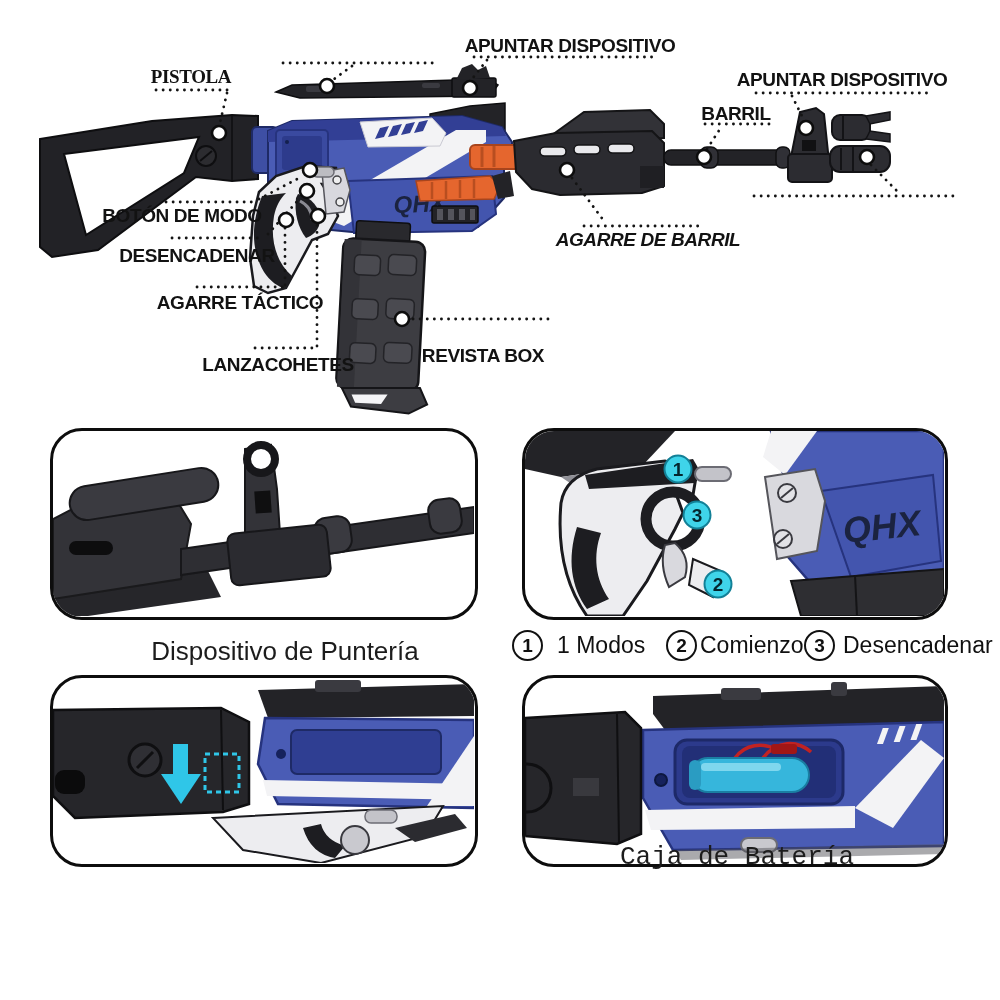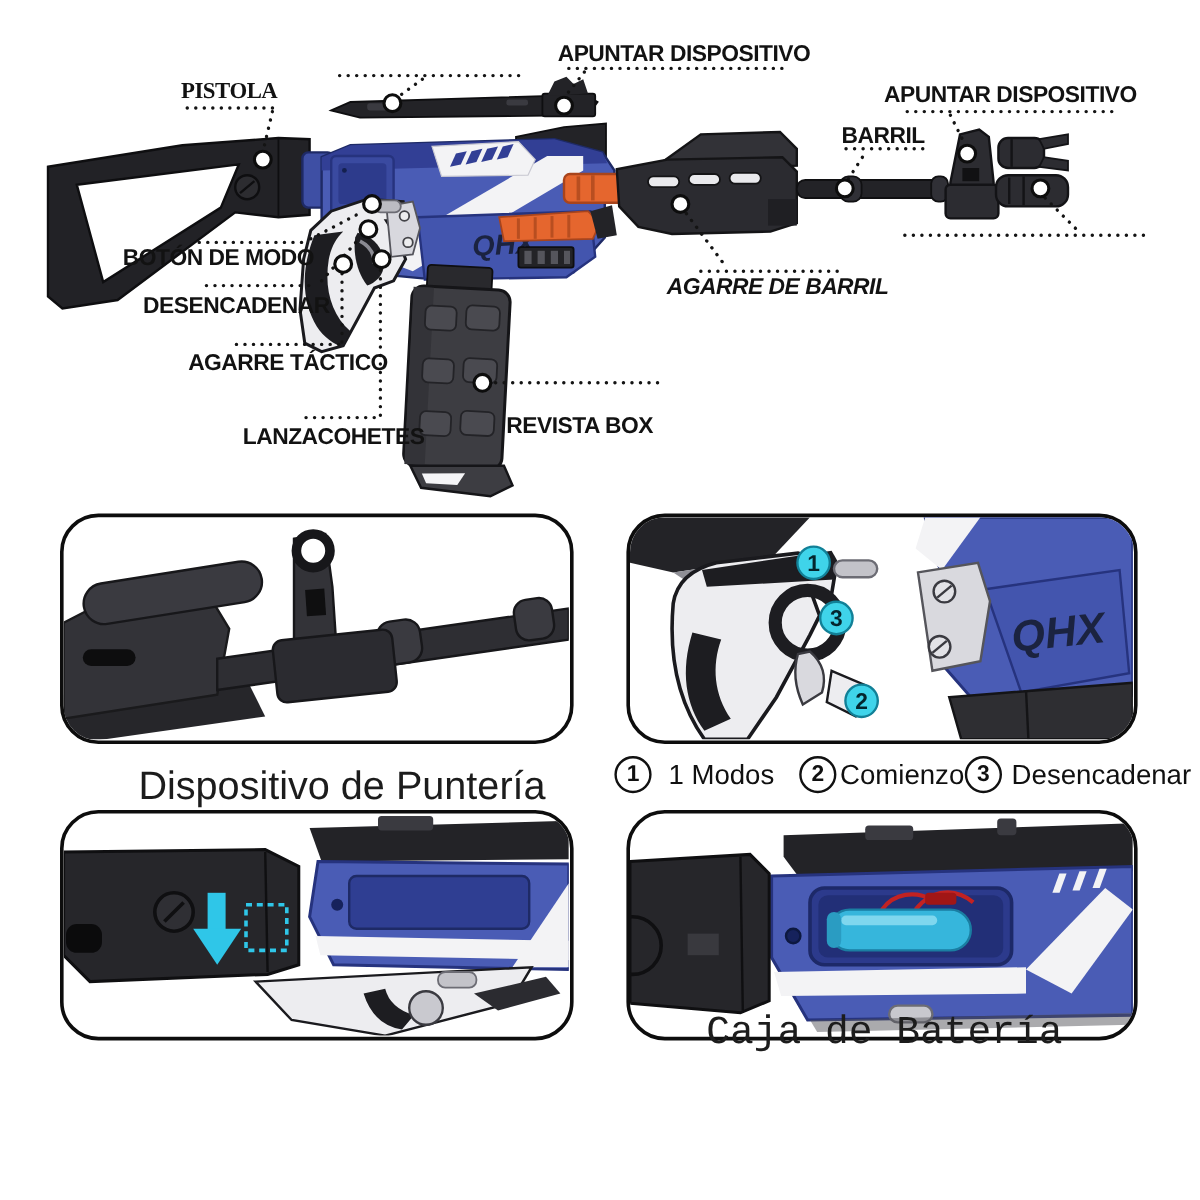--- a/index.html
+++ b/index.html
@@ -2,21 +2,21 @@
 <html><head>
 <meta charset="utf-8">
 <style>
   html,body{margin:0;padding:0;background:#ffffff;}
   .canvas{position:relative;width:1000px;height:1000px;background:#ffffff;overflow:hidden;
           font-family:"Liberation Sans",sans-serif;}
   svg{display:block;}
   .art{position:absolute;left:0;top:0;}
   .lbl{position:absolute;transform:translateX(-50%);font-weight:bold;font-size:19px;
        letter-spacing:-0.4px;color:#121212;white-space:nowrap;line-height:1;}
-  .cap{position:absolute;transform:translateX(-50%);font-size:33px;color:#1c1c1c;
+  .cap{position:absolute;transform:translateX(-50%);font-size:26px;color:#1c1c1c;
        white-space:nowrap;line-height:1.1;}
   .panel{position:absolute;border:3.5px solid #0d0d0d;border-radius:32px;overflow:hidden;background:#fff;box-sizing:border-box;}
   .legend-item{position:absolute;display:flex;align-items:center;font-size:23px;color:#101010;white-space:nowrap;}
   .lg-circle{width:27px;height:27px;border:2.6px solid #111;border-radius:50%;display:flex;
              align-items:center;justify-content:center;font-weight:bold;font-size:19px;flex:0 0 auto;}
   .lg-text{margin-left:10px;}
   .dot{fill:none;stroke:#141414;stroke-width:2.8;stroke-dasharray:0.1 7;stroke-linecap:round;}
   .mk{fill:#ffffff;stroke:#0d0d0d;stroke-width:2.6;}
   .qhx{font-family:"Liberation Sans",sans-serif;font-style:italic;font-weight:bold;fill:#1b2340;}
   .cyan-num{font-family:"Liberation Sans",sans-serif;font-weight:bold;fill:#04262e;}

